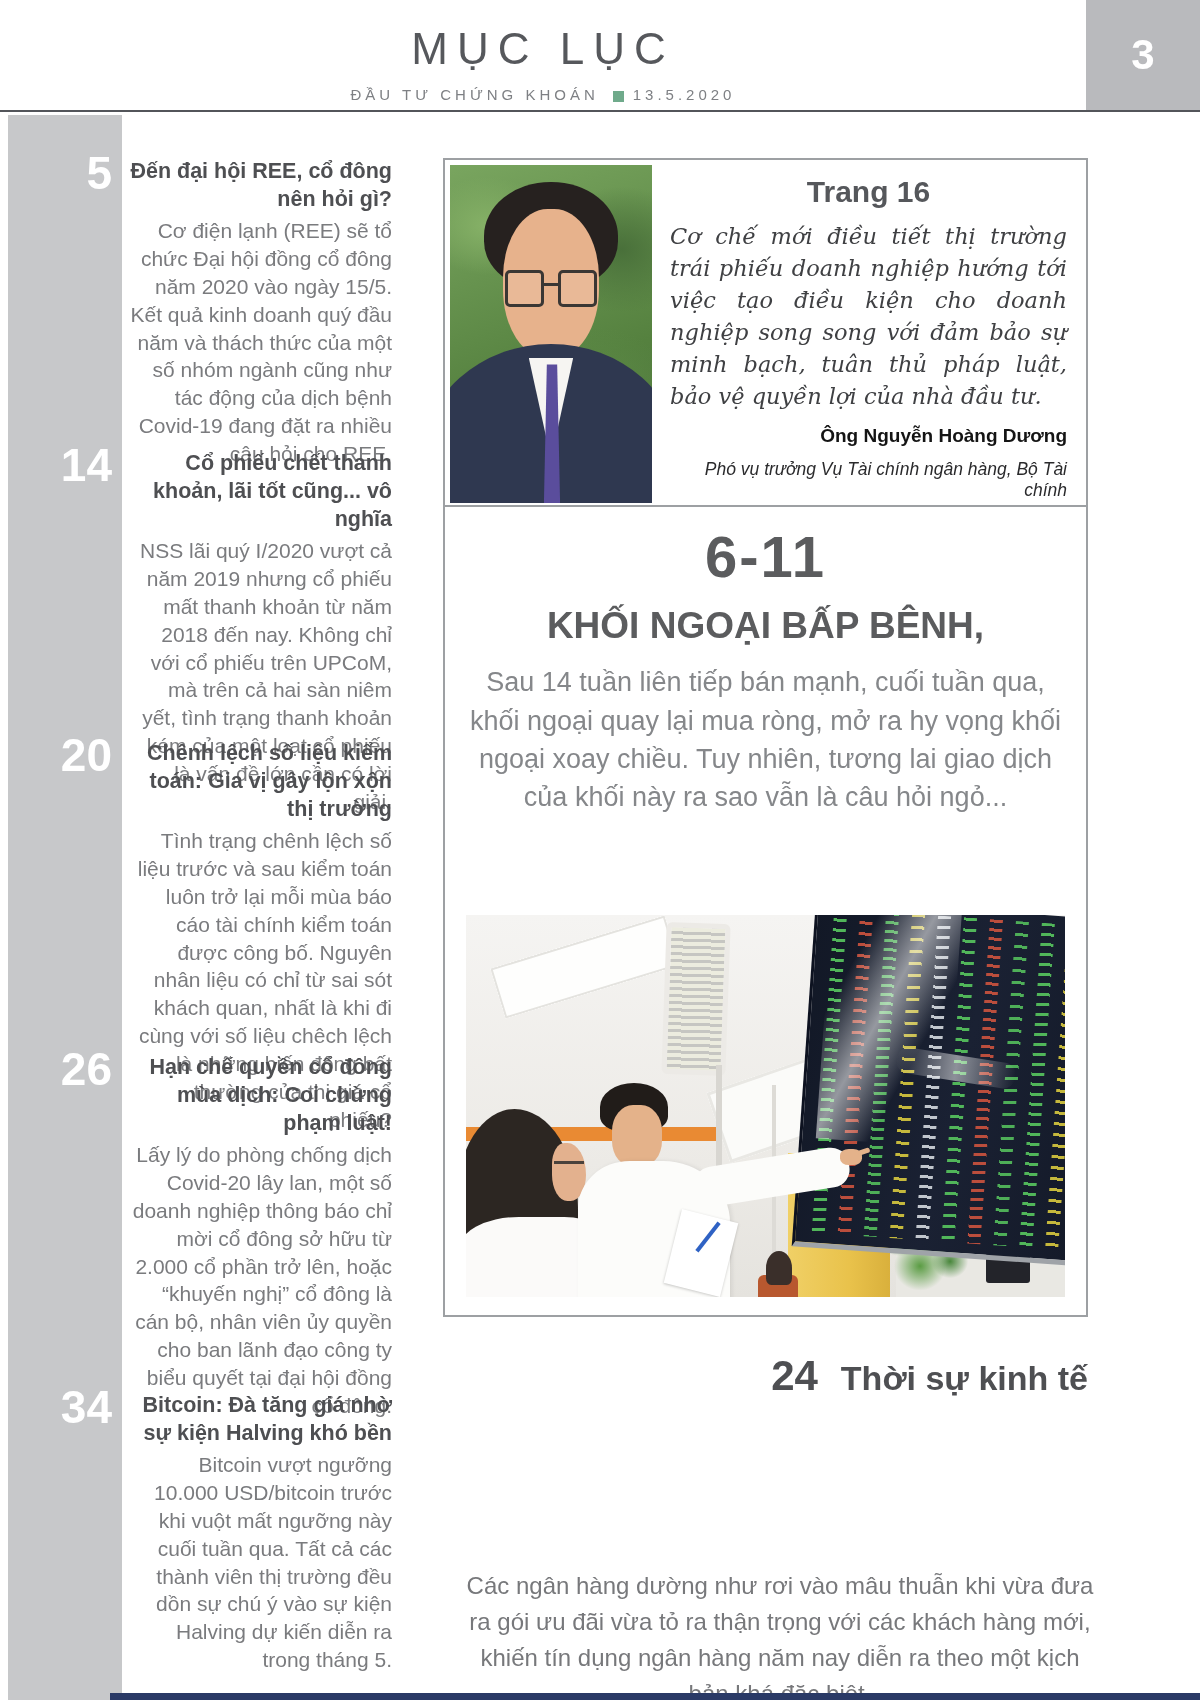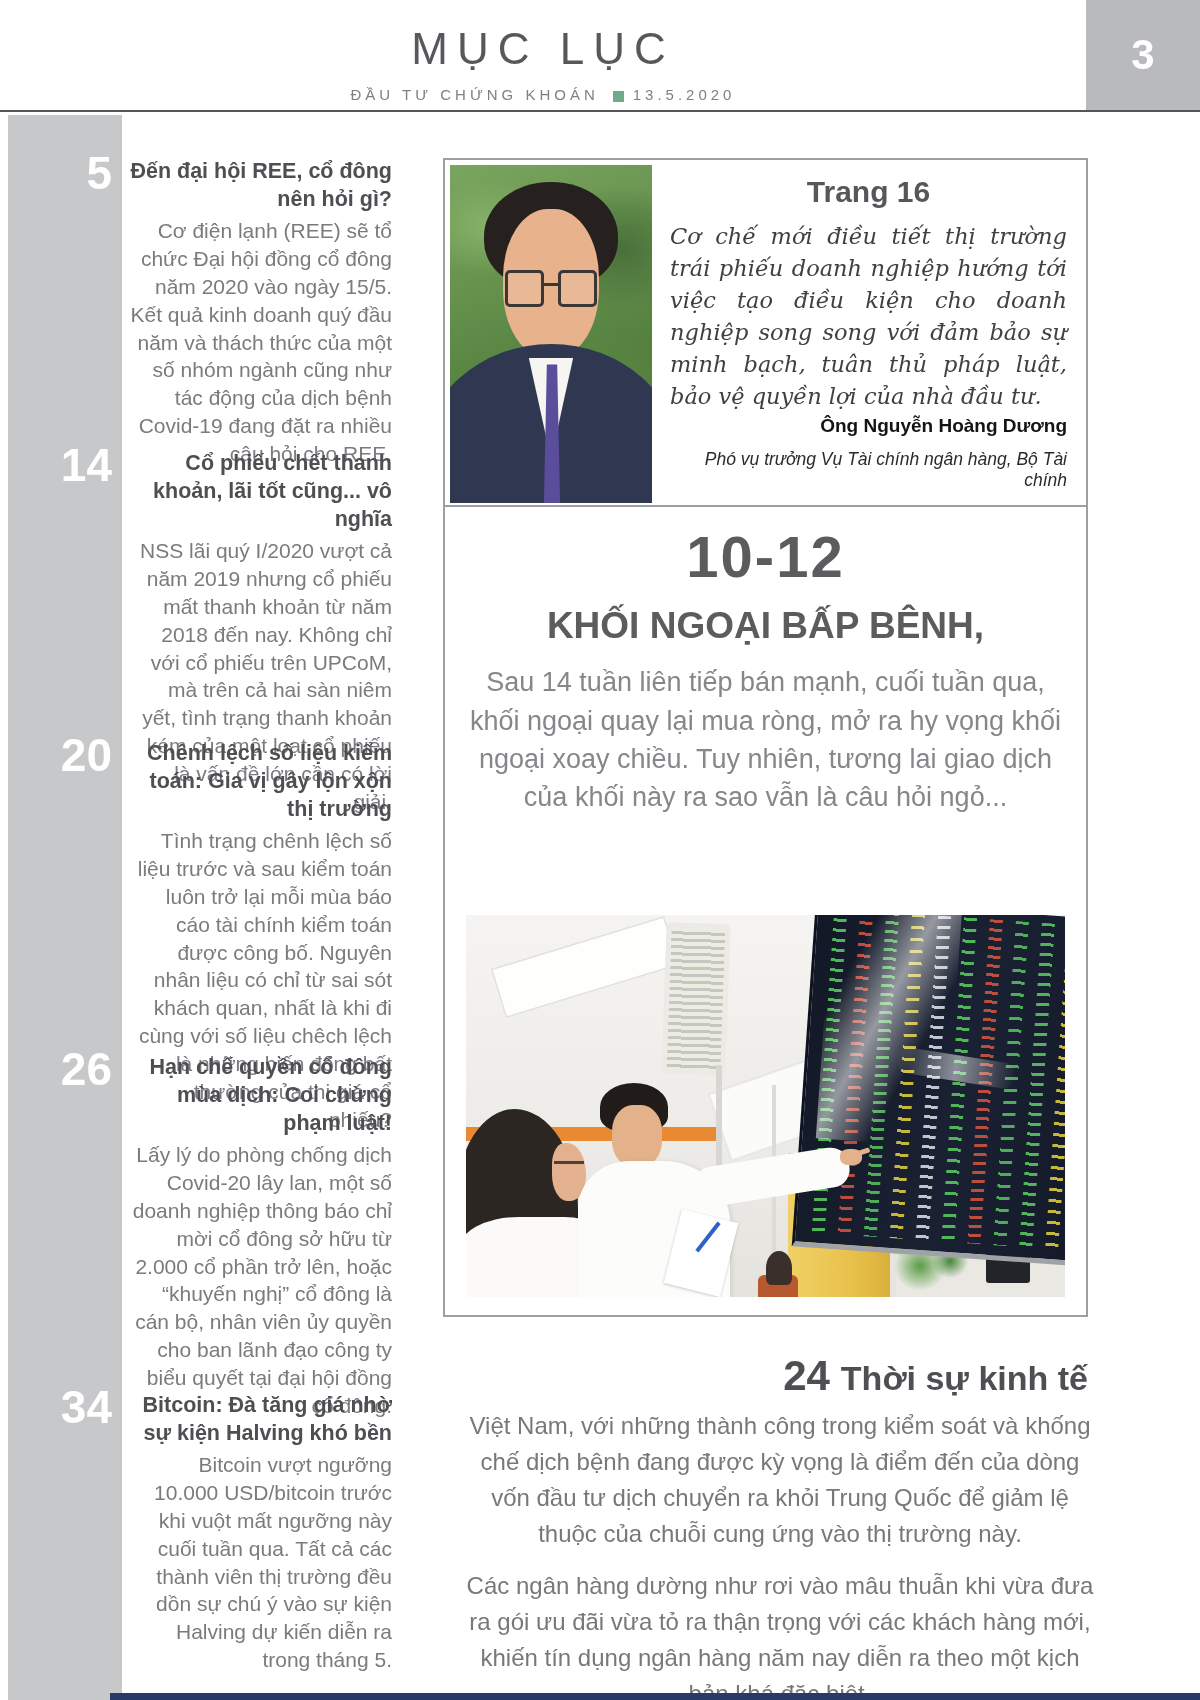--- a/index.html
+++ b/index.html
@@ -41,21 +41,21 @@
   .p-lens { position:absolute; top:0; width:42%; height:100%; border:3px solid #3a3734; border-radius:5px; background:rgba(255,255,255,.10); }
   .p-lens.l { left:0; } .p-lens.r { right:0; }
   .p-bridge { position:absolute; left:41%; top:35%; width:18%; height:3px; background:#3a3734; }
   .p-suit { position:absolute; left:-14%; top:53%; width:128%; height:55%; background:#2f3850; border-radius:50% 50% 0 0 / 62% 62% 0 0; }
   .p-shirt { position:absolute; left:39%; top:57%; width:22%; height:30%; background:#f6f5f2; clip-path:polygon(0 0,100% 0,50% 100%); }
   .p-tie { position:absolute; left:46.5%; top:59%; width:8%; height:41%; background:#5a4d9c; clip-path:polygon(18% 0,82% 0,100% 100%,0 100%); }
   .quote-text { flex:1; padding:4px 14px 0 18px; }
   .quote-head { text-align:center; font-size:30px; font-weight:700; color:#55575b; margin:6px 0 12px; }
   .quote-body { font-family:"DejaVu Serif","Liberation Serif",serif; font-style:italic;
     font-size:22.5px; color:#3f4043; line-height:1.42; text-align:justify; }
-  .quote-name { text-align:right; font-size:19px; font-weight:700; color:#141414; margin-top:2px; }
+  .quote-name { text-align:right; font-size:19px; font-weight:700; color:#141414; margin-top:12px; }
   .quote-role { text-align:right; font-style:italic; font-size:17.5px; color:#2a2a2c; margin-top:12px; }
 
   
   .feature-box { position:absolute; left:443px; top:505px; width:645px; height:812px;
     border:2px solid #9da0a3; background:#fff; text-align:center; }
   .feature-pages { margin-top:16px; font-size:58px; font-weight:800; color:#5b5c5e; letter-spacing:2px; }
   .feature-headline { margin-top:12px; font-size:37px; font-weight:800; color:#5b5c5e; line-height:1.28; }
   .feature-standfirst { margin:14px auto 0; width:602px; font-size:27px; color:#85878a; line-height:1.42; }
 
   
@@ -109,21 +109,21 @@
   .ph-man-hair { left:134px; top:168px; width:68px; height:48px; background:#211c19; border-radius:50% 50% 30% 30%; }
   .ph-man-face { left:146px; top:190px; width:50px; height:62px; background:#e4b28a; border-radius:42%; }
   .ph-man-shirt { left:112px; top:246px; width:152px; height:140px; background:#fcfcfa; border-radius:34% 44% 0 0; box-shadow:2px 0 4px rgba(0,0,0,.08); }
   .ph-man-arm { left:228px; top:242px; width:156px; height:40px; background:#fcfcfa; transform:rotate(-9deg); border-radius:18px; }
   .ph-man-hand { left:374px; top:234px; width:22px; height:16px; background:#e4b28a; border-radius:40%; }
   .ph-man-finger { left:392px; top:234px; width:12px; height:5px; background:#e4b28a; border-radius:3px; transform:rotate(-18deg); }
   .ph-paper { left:206px; top:300px; width:58px; height:76px; background:#ffffff; transform:rotate(14deg); box-shadow:0 1px 3px rgba(0,0,0,.22); }
   .ph-pen { left:240px; top:304px; width:4px; height:36px; background:#2f62c4; transform:rotate(38deg); }
 
   
-  .sec-head { position:absolute; left:445px; width:643px; display:flex; justify-content:flex-end; align-items:baseline; gap:11px; }
+  .sec-head { position:absolute; left:445px; width:643px; display:flex; justify-content:flex-end; align-items:baseline; gap:23px; }
   .sec-num { font-size:42px; font-weight:800; color:#4e4f52; }
   .sec-title { font-size:34px; font-weight:800; color:#4e4f52; }
   .sec-body { position:absolute; left:460px; width:640px; text-align:center; font-size:24px; color:#77787b; line-height:1.5; }
   .sec24-head { top:1352px; } .sec24-body { top:1408px; }
   .sec27-head { top:1512px; } .sec27-body { top:1568px; }
 
   .footer-bar { position:absolute; left:110px; top:1693px; width:1090px; height:7px; background:#2a3a66; }
 </style>
 </head>
 <body>
@@ -186,21 +186,21 @@
     </div>
     <div class="quote-text">
       <div class="quote-head">Trang 16</div>
       <div class="quote-body">Cơ chế mới điều tiết thị trường trái phiếu doanh nghiệp hướng tới việc tạo điều kiện cho doanh nghiệp song song với đảm bảo sự minh bạch, tuân thủ pháp luật, bảo vệ quyền lợi của nhà đầu tư.</div>
       <div class="quote-name">Ông Nguyễn Hoàng Dương</div>
       <div class="quote-role">Phó vụ trưởng Vụ Tài chính ngân hàng, Bộ Tài chính</div>
     </div>
   </div>
 
   <div class="feature-box">
-    <div class="feature-pages">10-12</div>
+    <div class="feature-pages">6-11</div>
     <div class="feature-headline">
       <div>KHỐI NGOẠI BẤP BÊNH,</div>
     </div>
     <div class="feature-standfirst">Sau 14 tuần liên tiếp bán mạnh, cuối tuần qua, khối ngoại quay lại mua ròng, mở ra hy vọng khối ngoại xoay chiều. Tuy nhiên, tương lai giao dịch của khối này ra sao vẫn là câu hỏi ngỏ...</div>
 
     <div class="feature-photo">
       <div class="ph ph-light1"></div>
       <div class="ph ph-vent"></div>
       <div class="ph ph-light2"></div>
       <div class="ph ph-orange"></div>
@@ -229,18 +229,17 @@
       <div class="ph ph-man-finger"></div>
       <div class="ph ph-paper"></div>
       <div class="ph ph-pen"></div>
     </div>
   </div>
 
   <div class="sec-head sec24-head">
     <span class="sec-num">24</span>
     <span class="sec-title">Thời sự kinh tế</span>
   </div>
-  <div class="sec-body sec24-body">Việt Nam, với những thành công trong kiểm soát và khống chế dịch bệnh đang được kỳ vọng là điểm đến của dòng vốn đầu tư dịch chuyển ra khỏi Trung Quốc để giảm lệ thuộc của chuỗi cung ứng vào thị trường này.</div>
 
   <div class="sec-body sec27-body">Các ngân hàng dường như rơi vào mâu thuẫn khi vừa đưa ra gói ưu đãi vừa tỏ ra thận trọng với các khách hàng mới, khiến tín dụng ngân hàng năm nay diễn ra theo một kịch bản khá đặc biệt.</div>
 
   <div class="footer-bar"></div>
 </div>
 
 </body></html>

